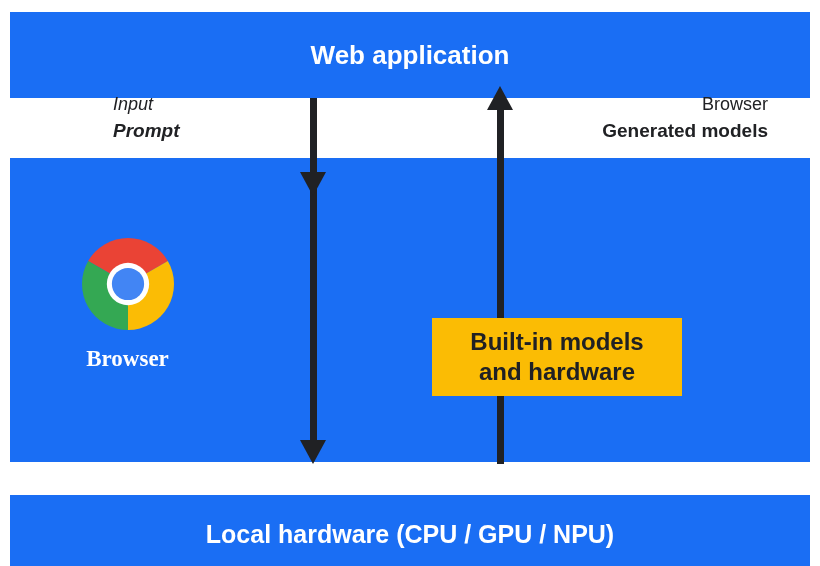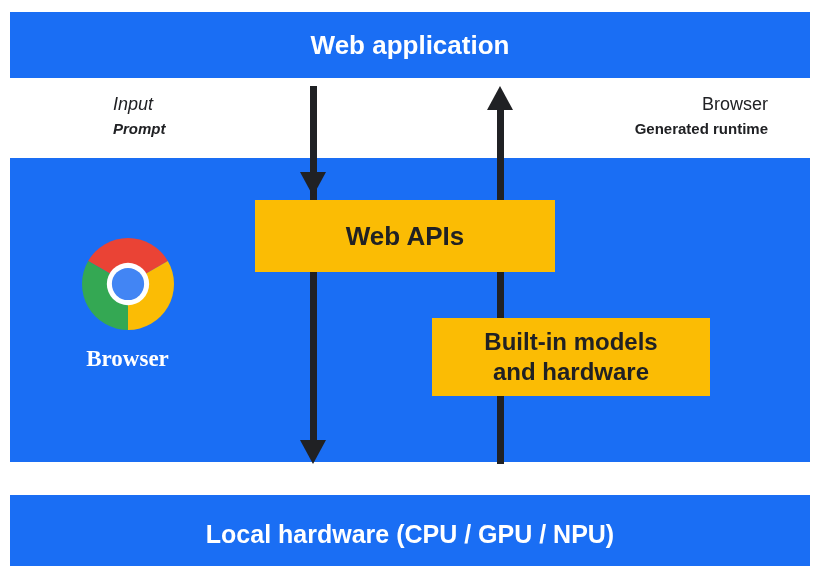--- a/index.html
+++ b/index.html
@@ -17,42 +17,42 @@
     background:var(--white);
     overflow:hidden;
   }
   .bar{
     position:absolute;left:10px;width:800px;
     background:var(--blue);
     display:flex;align-items:center;justify-content:center;
     color:var(--white);font-weight:bold;font-size:26px;
     z-index:2;
   }
-  .top-bar{top:12px;height:66px;}
+  .top-bar{top:12px;height:86px;}
   .bottom-bar{top:495px;height:78px;font-size:25px;}
   .middle-block{
     position:absolute;left:10px;top:158px;width:800px;height:304px;
     background:var(--blue);
     z-index:0;
   }
   .io-group{position:absolute;top:94px;color:var(--dark);z-index:2;}
   .io-group.input{left:113px;text-align:left;font-style:italic;}
   .io-group.output{right:52px;text-align:right;}
   .io-title{font-size:18px;font-weight:normal;}
-  .io-value{font-size:15px;font-weight:bold;margin-top:5px;text-align:center;}
+  .io-value{font-size:19px;font-weight:bold;margin-top:5px;text-align:center;}
   .yellow-box{
     position:absolute;
     background:var(--yellow);
     color:var(--dark);
     display:flex;flex-direction:column;align-items:center;justify-content:center;
     font-weight:bold;text-align:center;
     z-index:2;
   }
   .web-apis-box{left:255px;top:200px;width:300px;height:72px;font-size:26px;}
-  .builtin-box{left:432px;top:318px;width:278px;height:78px;font-size:24px;line-height:1.25;}
+  .builtin-box{left:432px;top:318px;width:250px;height:78px;font-size:24px;line-height:1.25;}
   .browser-group{
     position:absolute;left:55px;top:238px;width:145px;
     text-align:center;z-index:2;font-family:Liberation Serif, serif;
   }
   .chrome-icon{width:92px;height:92px;display:inline-block;}
   .browser-label{color:var(--white);font-size:23px;font-weight:bold;margin-top:12px;}
   .arrow-line{
     position:absolute;width:7px;background:var(--dark);z-index:1;
   }
   .line-down{left:310px;top:86px;height:354px;}
@@ -85,39 +85,36 @@
   <div class="bar top-bar">
     <span>Web application</span>
   </div>
 
   <div class="io-group input">
     <div class="io-title">Input</div>
     <div class="io-value">Prompt</div>
   </div>
   <div class="io-group output">
     <div class="io-title">Browser</div>
-    <div class="io-value">Generated runtime</div>
+    <div class="io-value">Generated models</div>
   </div>
 
   <div class="browser-group">
     <span class="chrome-icon">
       <svg viewBox="0 0 100 100" width="92" height="92" aria-hidden="true">
         <path d="M50,50 L6.7,25 A50,50 0 0 1 93.3,25 Z" fill="#EA4335"></path>
         <path d="M50,50 L93.3,25 A50,50 0 0 1 50,100 Z" fill="#FBBC05"></path>
         <path d="M50,50 L50,100 A50,50 0 0 1 6.7,25 Z" fill="#34A853"></path>
         <circle cx="50" cy="50" r="23" fill="#FFFFFF"></circle>
         <circle cx="50" cy="50" r="17.5" fill="#4285F4"></circle>
       </svg>
     </span>
     <div class="browser-label">Browser</div>
   </div>
 
-  <div class="yellow-box web-apis-box">
-    <span>Web APIs</span>
-  </div>
   <div class="yellow-box builtin-box">
     <span>Built-in models</span>
     <span>and hardware</span>
   </div>
 
   <div class="arrowhead head-down head-down-mid"></div>
   <div class="arrowhead head-down head-down-bottom"></div>
   <div class="arrowhead head-up head-up-top"></div>
 
   <div class="bar bottom-bar">

